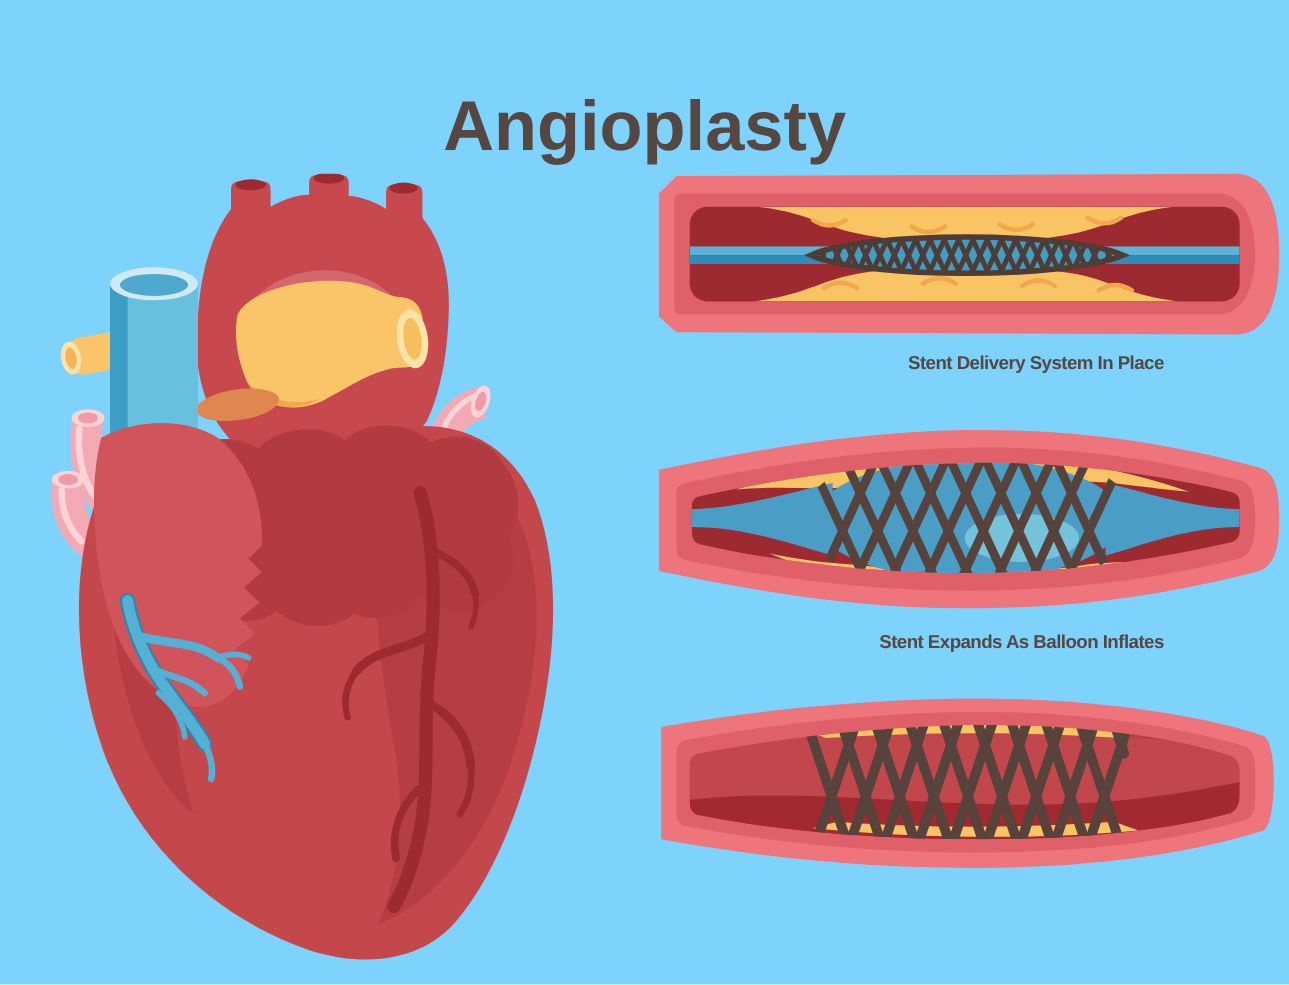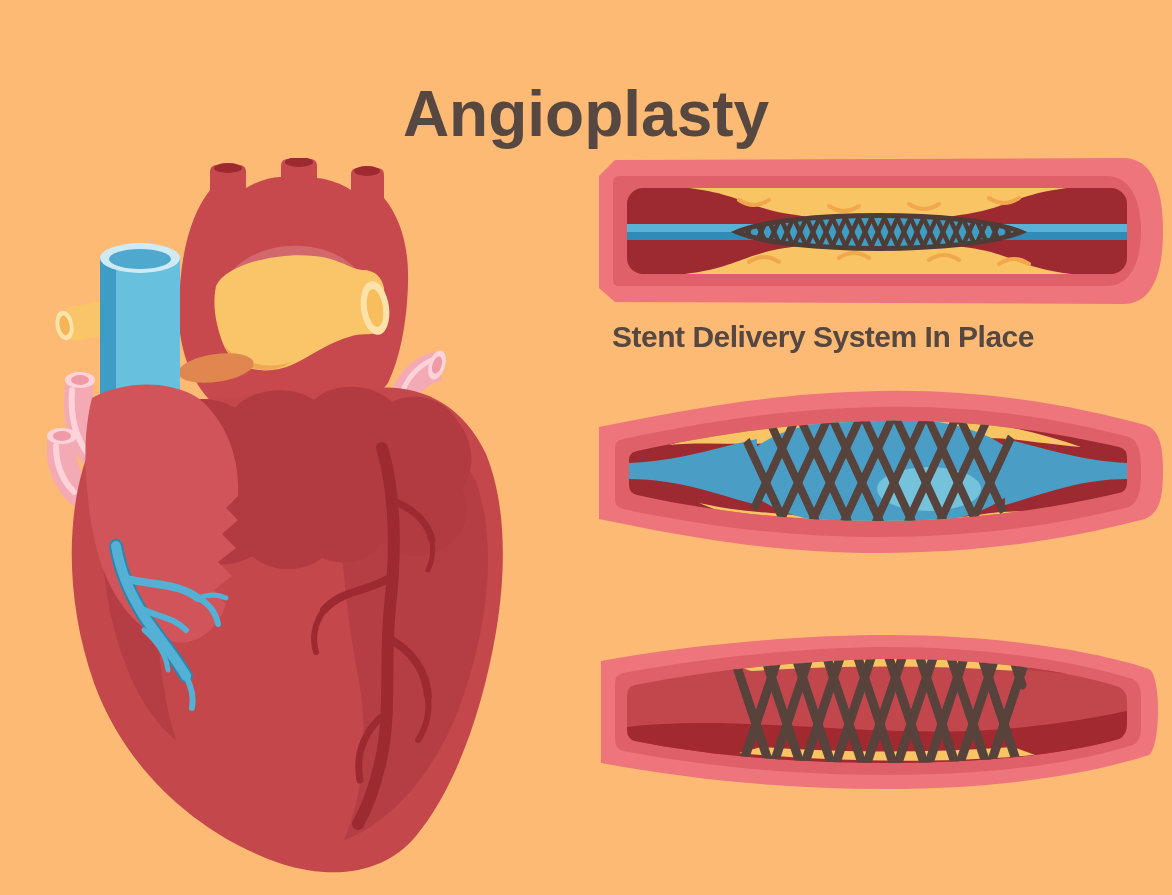--- a/index.html
+++ b/index.html
@@ -1,26 +1,26 @@
 <!DOCTYPE html>
 <html><head>
 <meta charset="utf-8">
 <style>
   html,body{margin:0;padding:0;background:#ffffff;}
-  .page{position:relative;width:1172px;height:895px;background:#fdba74;overflow:hidden;
+  .page{position:relative;width:1172px;height:895px;background:#7dd3fc;overflow:hidden;
         font-family:"Liberation Sans", sans-serif;}
   .title{position:absolute;top:34px;left:0;width:100%;text-align:center;
          font-size:64px;font-weight:bold;color:#564741;letter-spacing:0px;}
   .heart-fig{position:absolute;left:30px;top:158px;width:505px;height:722px;}
   .stage-fig{position:absolute;left:588px;width:580px;}
   #fig1{top:150px;height:162px;}
   #fig2{top:383px;height:177px;}
   #fig3{top:623px;height:179px;}
-  .caption{position:absolute;left:588px;width:470px;text-align:center;
-           font-size:30px;font-weight:bold;color:#564741;letter-spacing:-0.5px;white-space:nowrap;}
+  .caption{position:absolute;left:588px;width:470px;text-align:right;
+           font-size:17px;font-weight:bold;color:#564741;letter-spacing:-0.5px;white-space:nowrap;}
   #cap1{top:320px;}
   #cap2{top:574px;}
   #cap3{top:813px;}
   svg{display:block;}
 </style>
 </head>
 <body>
 
 <div class="page">
 
@@ -227,14 +227,15 @@
         <path d="M150,130 C250,140 360,140 446,132 L424,124 C340,130 252,130 172,124 Z"></path>
       </g>
       <g stroke="#57423c" stroke-width="9" stroke-linecap="round" fill="none">
         <path d="M150,152 l44,-132 M181,152 l44,-132 M212,152 l44,-132 M243,152 l44,-132 M274,152 l44,-132 M305,152 l44,-132 M336,152 l44,-132 M367,152 l44,-132 M398,152 l44,-132 M429,152 l-6,18"></path>
         <path d="M140,20 l44,132 M171,20 l44,132 M202,20 l44,132 M233,20 l44,132 M264,20 l44,132 M295,20 l44,132 M326,20 l44,132 M357,20 l44,132 M388,20 l44,132 M419,20 l14,42"></path>
       </g>
     </g>
   </svg>
 
   <div id="cap1" class="caption">Stent Delivery System In Place</div>
+  <div id="cap2" class="caption">Stent Expands As Balloon Inflates</div>
 
 </div>
 
 </body></html>

